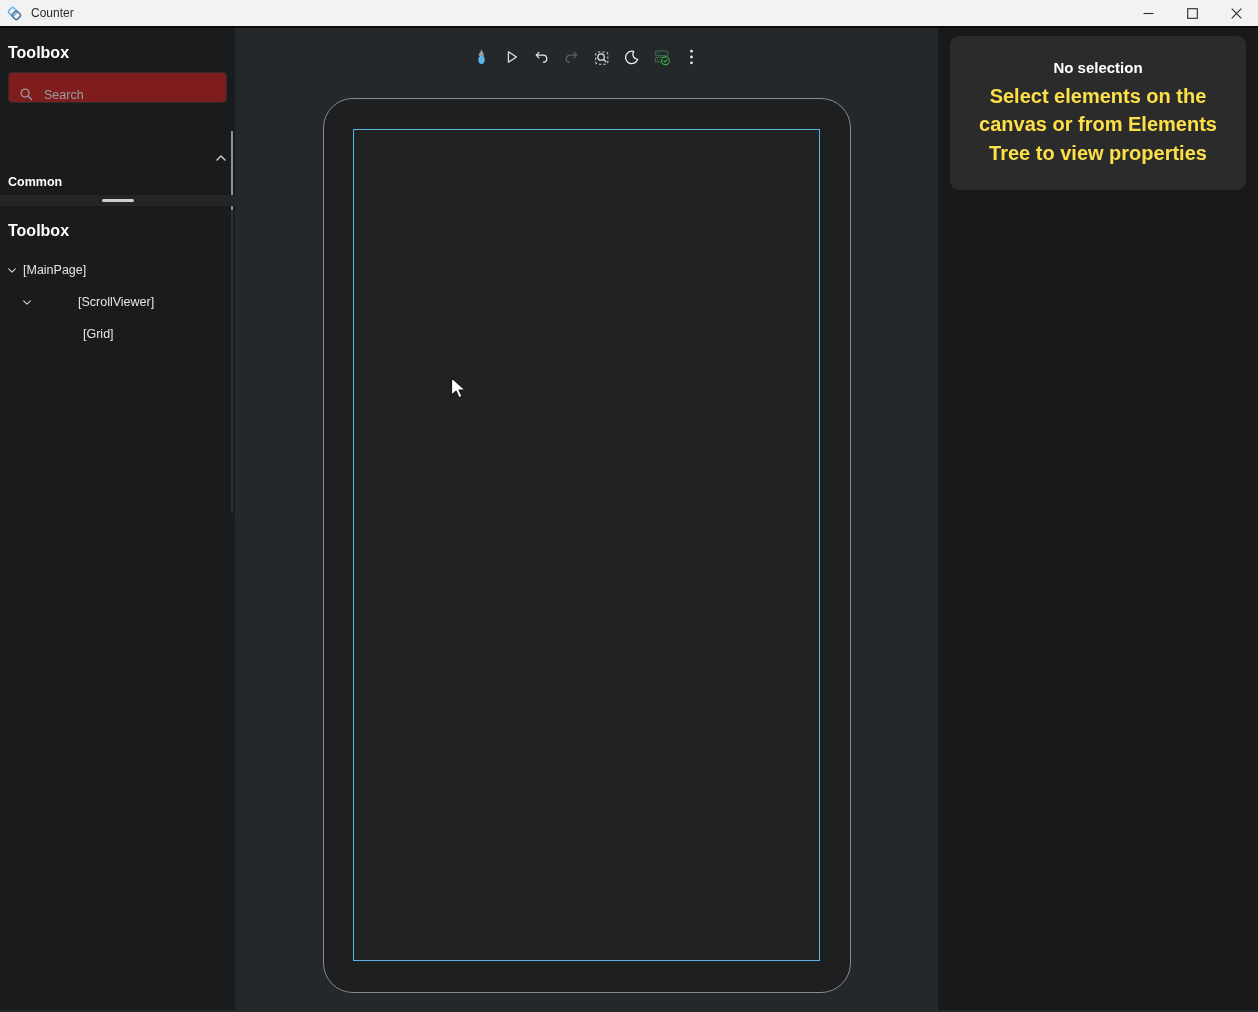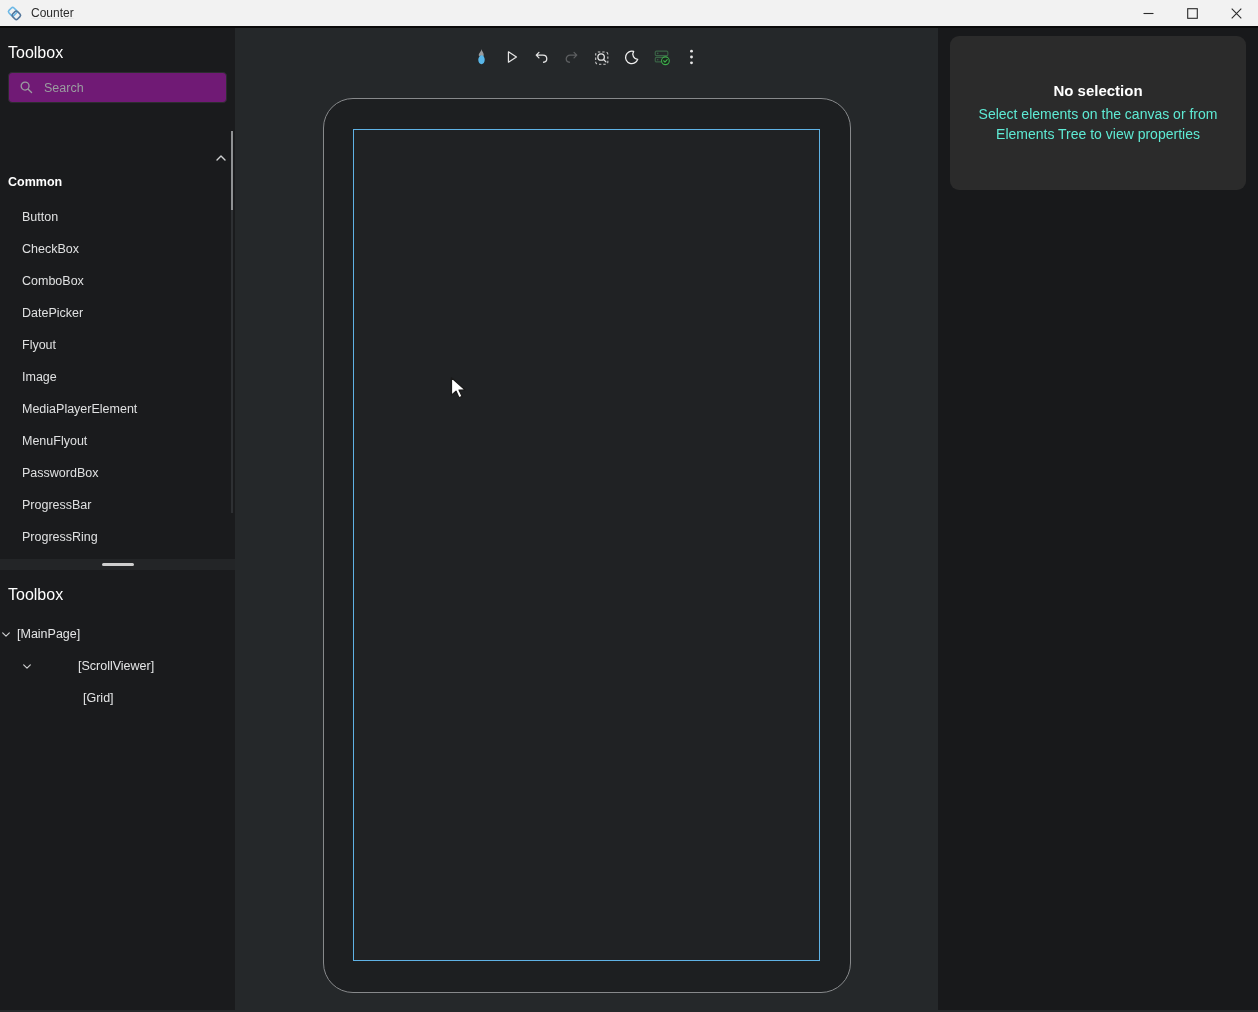--- a/index.html
+++ b/index.html
@@ -25,24 +25,24 @@
     background: transparent; border: none; cursor: default;
   }
 
   
   .main { display: flex; height: 982px; }
   .sidebar { width: 235px; background: #1a1b1d; position: relative; flex-shrink: 0; }
   .canvas-area { flex: 1; background: #25282a; position: relative; }
   .right-panel { width: 320px; background: #18191b; flex-shrink: 0; }
 
   
-  .panel-title { font-size: 16px; font-weight: normal; color: #ffffff; margin: 16px 8px 0 8px; }
+  .panel-title { font-size: 16px; font-weight: bold; color: #ffffff; margin: 16px 8px 0 8px; }
   .search-box {
-    margin: 10px 8px 0 8px; height: 31px; background: #701a75; border-radius: 4px;
-    display: flex; align-items: center; padding: 0 10px; border: 1px solid #2c2d2f;
+    margin: 10px 8px 0 8px; height: 31px; background: #7f1d1d; border-radius: 4px;
+    display: flex; align-items: flex-end; padding: 0 10px; border: 1px solid #2c2d2f;
   }
   .search-box input {
     background: transparent; border: none; outline: none; color: #cfcfcf;
     font-size: 12.5px; margin-left: 10px; width: 160px;
     font-family: "Liberation Sans", "DejaVu Sans", sans-serif;
   }
   .search-box input::placeholder { color: #9a9da0; }
   .section-header {
     margin: 24px 8px 0 8px; display: flex; align-items: center; justify-content: space-between;
   }
@@ -65,21 +65,21 @@
   }
   .splitter .handle {
     position: absolute; left: 50%; top: 4px; transform: translateX(-50%);
     width: 32px; height: 3px; background: #cfcfcf; border-radius: 2px;
   }
 
   
   .tree { margin-top: 14px; }
   .tree-row { height: 32px; display: flex; align-items: center; font-size: 12.5px; color: #e4e5e6; cursor: default; }
   .tree-row .tw { width: 12px; display: flex; align-items: center; justify-content: center; }
-  .tree-row.lvl0 { } .tree-row.lvl0 .lbl { margin-left: 5px; }
+  .tree-row.lvl0 { padding-left: 6px; } .tree-row.lvl0 .lbl { margin-left: 5px; }
   .tree-row.lvl1 { padding-left: 21px; gap: 40px; } .tree-row.lvl1 .lbl { margin-left: 5px; }
   .tree-row.lvl2 { padding-left: 83px; }
 
   
   .canvas-toolbar {
     position: absolute; top: 14px; left: 50%; transform: translateX(-50%);
     display: flex; align-items: center; gap: 10px;
   }
   .ct-btn { width: 20px; height: 30px; display: flex; align-items: center; justify-content: center; cursor: default; }
 
@@ -94,21 +94,21 @@
   }
   .mouse-cursor { position: absolute; left: 213px; top: 349px; pointer-events: none; }
 
   
   .props-card {
     margin: 8px 12px 0 12px; height: 154px; background: #2b2b2b; border-radius: 9px;
     display: flex; flex-direction: column; align-items: center; justify-content: center;
     text-align: center; padding: 0 16px;
   }
   .props-card .title { font-size: 15px; font-weight: bold; color: #ffffff; margin-bottom: 6px; }
-  .props-card .msg { font-size: 14px; color: #5eead4; line-height: 1.42; max-width: 280px; }
+  .props-card .msg { font-size: 20px; color: #fde047; line-height: 1.42; max-width: 280px; font-weight: bold; }
 </style>
 </head>
 <body>
 
 <div class="titlebar">
   <span class="app-icon">
     <svg width="17" height="17" viewBox="0 0 17 17">
       <g fill="none" stroke-width="1.6">
         <rect x="3.2" y="3.2" width="7" height="7" rx="1.8" transform="rotate(45 6.7 6.7)" stroke="#6cb8e6"></rect>
         <rect x="6.8" y="6.8" width="7" height="7" rx="1.8" transform="rotate(45 10.3 10.3)" stroke="#53769b"></rect>
@@ -147,33 +147,20 @@
       <input type="text" placeholder="Search" style="">
     </div>
 
     <div class="section-header">
       <span class="label">Common</span>
       <svg width="12" height="10" viewBox="0 0 12 10">
         <polyline points="2,7 6,3 10,7" fill="none" stroke="#cfd0d1" stroke-width="1.4" stroke-linecap="round" stroke-linejoin="round"></polyline>
       </svg>
     </div>
 
-    <div class="toolbox-list">
-      <div class="toolbox-item">Button</div>
-      <div class="toolbox-item">CheckBox</div>
-      <div class="toolbox-item">ComboBox</div>
-      <div class="toolbox-item">DatePicker</div>
-      <div class="toolbox-item">Flyout</div>
-      <div class="toolbox-item">Image</div>
-      <div class="toolbox-item">MediaPlayerElement</div>
-      <div class="toolbox-item">MenuFlyout</div>
-      <div class="toolbox-item">PasswordBox</div>
-      <div class="toolbox-item">ProgressBar</div>
-      <div class="toolbox-item">ProgressRing</div>
-    </div>
 
     <div class="tb-scrollbar-track"></div>
     <div class="tb-scrollbar-thumb"></div>
 
     <div class="splitter">
       <div class="handle"></div>
     </div>
 
     <div class="panel-title">Toolbox</div>
 

